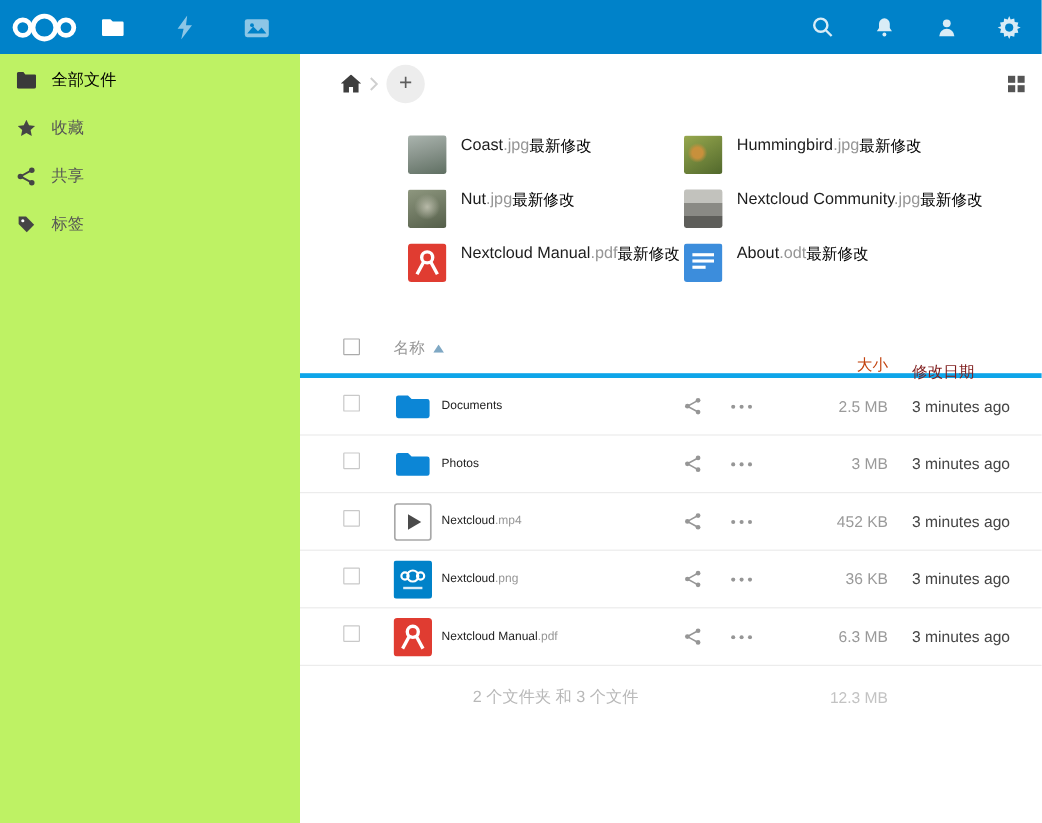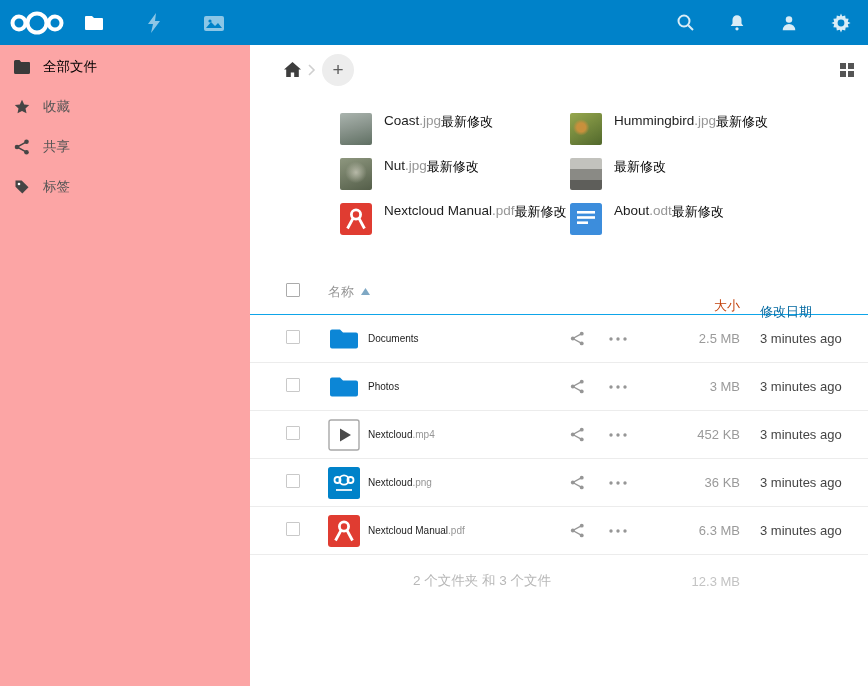--- a/index.html
+++ b/index.html
@@ -10,21 +10,21 @@
   .topbar{position:absolute;top:0;left:0;width:868px;height:45px;background:#0082c9;
     display:flex;align-items:center;}
   .logo{margin:0 10px 0 8px;display:flex;align-items:center;}
   .apps{display:flex;align-items:center;gap:36px;margin-left:6px;}
   .app{width:24px;height:24px;display:flex;align-items:center;justify-content:center;cursor:pointer;}
   .app.inactive{opacity:.55;}
   .topbar-right{margin-left:auto;display:flex;align-items:center;gap:30px;padding-right:16px;}
   .topicon{width:22px;height:22px;display:flex;align-items:center;justify-content:center;opacity:.85;cursor:pointer;}
 
   
-  .sidebar{position:absolute;top:45px;left:0;width:250px;bottom:0;background:#fca5a5;padding-top:2px;}
+  .sidebar{position:absolute;top:45px;left:0;width:250px;bottom:0;background:#bef264;padding-top:2px;}
   .nav-item{display:flex;align-items:center;height:40px;padding-left:13px;cursor:pointer;}
   .nav-item .nicon{width:17px;height:17px;margin-right:13px;display:flex;align-items:center;justify-content:center;}
   .nav-item .nlabel{font-size:13.5px;color:#555;}
   .nav-item.active .nlabel{color:#000;}
 
   
   .content{position:absolute;top:45px;left:250px;right:0;bottom:0;background:#fff;}
 
   .controls{display:flex;align-items:center;height:50px;padding:0 12px 0 34px;}
   .crumb-home{width:18px;height:18px;display:flex;align-items:center;cursor:pointer;}
@@ -44,36 +44,36 @@
     linear-gradient(160deg,#8e977f,#545e49);}
   .thumb-community{background:linear-gradient(#c2c2bd 0 35%,#8a8a85 35% 70%,#5e5e5a 70% 100%);}
   .tile-text{margin-left:12px;display:flex;flex-direction:row;line-height:16px;padding-top:0;}
   .fname{font-size:13.5px;color:#1d1d1d;white-space:nowrap;}
   .ext{color:#969696;}
   .fstatus{font-size:13px;color:#000000;margin-top:1px;}
 
   
   .filetable{margin-top:34px;}
   .frow,.hrow,.srow{display:flex;align-items:center;padding-left:28px;}
-  .hrow{height:46px;border-bottom:1px solid #0ea5e9;color:#969696;font-size:13px;}
+  .hrow{height:46px;border-bottom:4px solid #0ea5e9;color:#969696;font-size:13px;}
   .frow{height:48px;border-bottom:1px solid #ececec;cursor:pointer;}
   .srow{height:52px;color:#b8b8b8;font-size:13.5px;}
   .cell-check{width:50px;}
   .checkbox{display:inline-block;width:14px;height:14px;border:1px solid #c9c9c9;border-radius:1px;margin-left:8px;background:#fff;cursor:pointer;}
   .hrow .checkbox{border-color:#ababab;}
   .cell-icon{width:40px;display:flex;align-items:center;}
   .cell-name{flex:1;font-size:10px;color:#1d1d1d;display:flex;align-items:center;}
   .sortarrow{margin-left:7px;display:inline-flex;}
   .cell-actions{width:85px;display:flex;align-items:center;gap:24px;}
   .action{display:flex;align-items:center;cursor:pointer;}
   .cell-size{width:85px;text-align:right;font-size:13px;color:#9a9a9a;}
   .cell-date{width:128px;padding-left:20px;font-size:13px;color:#454545;}
   .hrow .cell-size{color:#c2410c;margin-top:28px;}
-  .hrow .cell-date{color:#0369a1;margin-top:40px;}
-  .srow .cell-span{flex:1;padding-left:66px;text-align:center;}
+  .hrow .cell-date{color:#7f1d1d;margin-top:40px;}
+  .srow .cell-span{flex:1;padding-left:66px;}
   .srow .cell-size{color:#c3c3c3;}
 </style>
 </head>
 <body>
 
 <header class="topbar">
   <div class="logo">
     <svg width="58" height="26" viewBox="0 0 58 26">
       <circle cx="11" cy="13" r="6.5" fill="none" stroke="#fff" stroke-width="4"></circle>
       <circle cx="29" cy="13" r="9.5" fill="none" stroke="#fff" stroke-width="4"></circle>
@@ -214,20 +214,21 @@
       <span class="thumb thumb-nut"></span>
       <span class="tile-text">
         <span class="fname"><span>Nut</span><span class="ext">.jpg</span></span>
         <span class="fstatus">最新修改</span>
       </span>
     </div>
 
     <div class="tile">
       <span class="thumb thumb-community"></span>
       <span class="tile-text">
+        <span class="fname"><span>Nextcloud Community</span><span class="ext">.jpg</span></span>
         <span class="fstatus">最新修改</span>
       </span>
     </div>
 
     <div class="tile">
       <span class="tileicon">
         <svg width="32" height="32" viewBox="0 0 32 32">
             <rect width="32" height="32" rx="3" fill="#e03c31"></rect>
             <circle cx="16" cy="11.5" r="4.6" fill="none" stroke="#fff" stroke-width="2.8"></circle>
             <path d="M13.4 14.6 7.5 25.5 M18.6 14.6l5.9 10.9" stroke="#fff" stroke-width="2.8" fill="none"></path>

